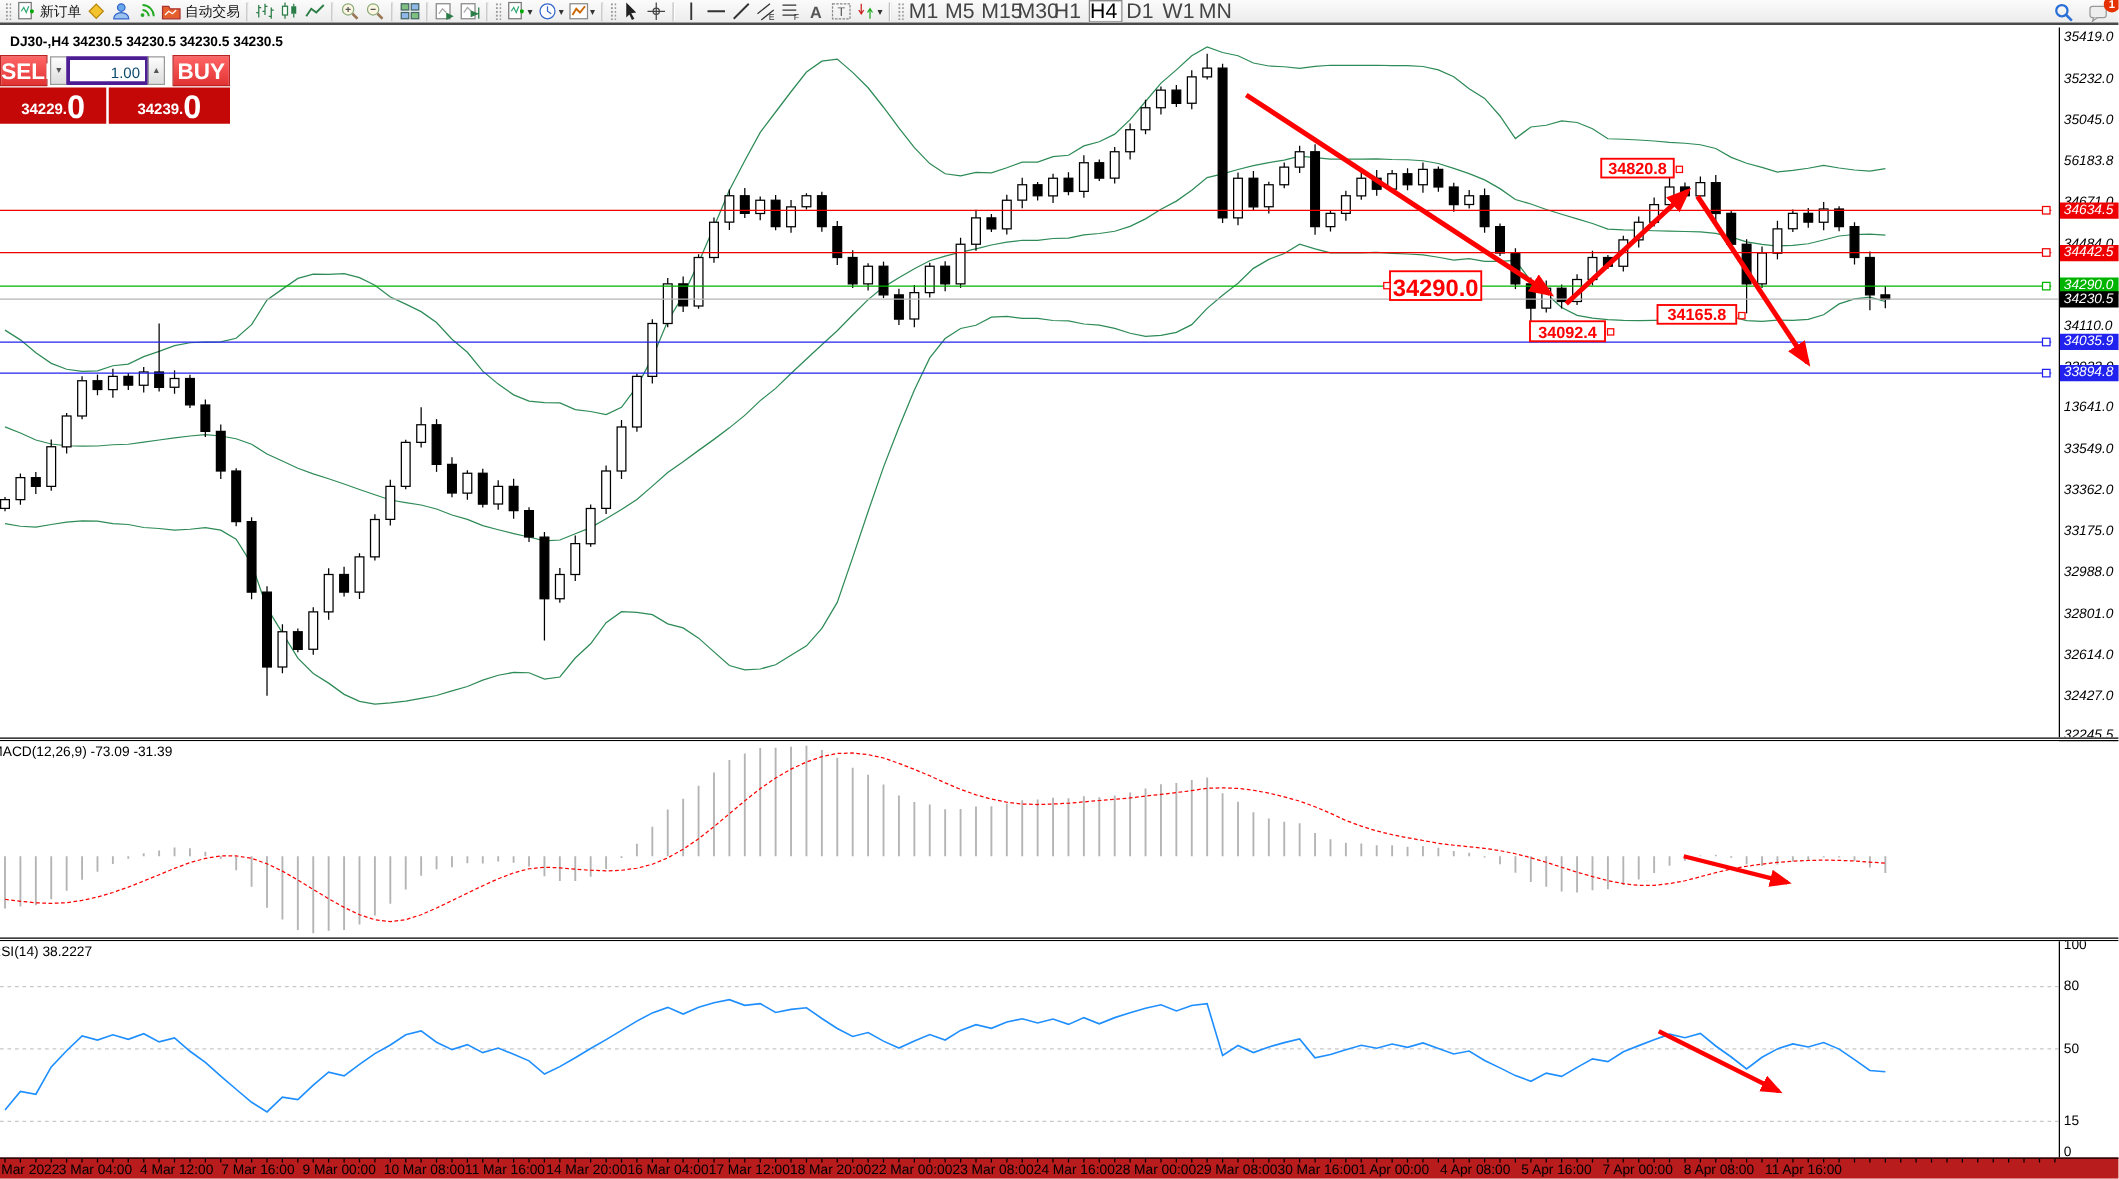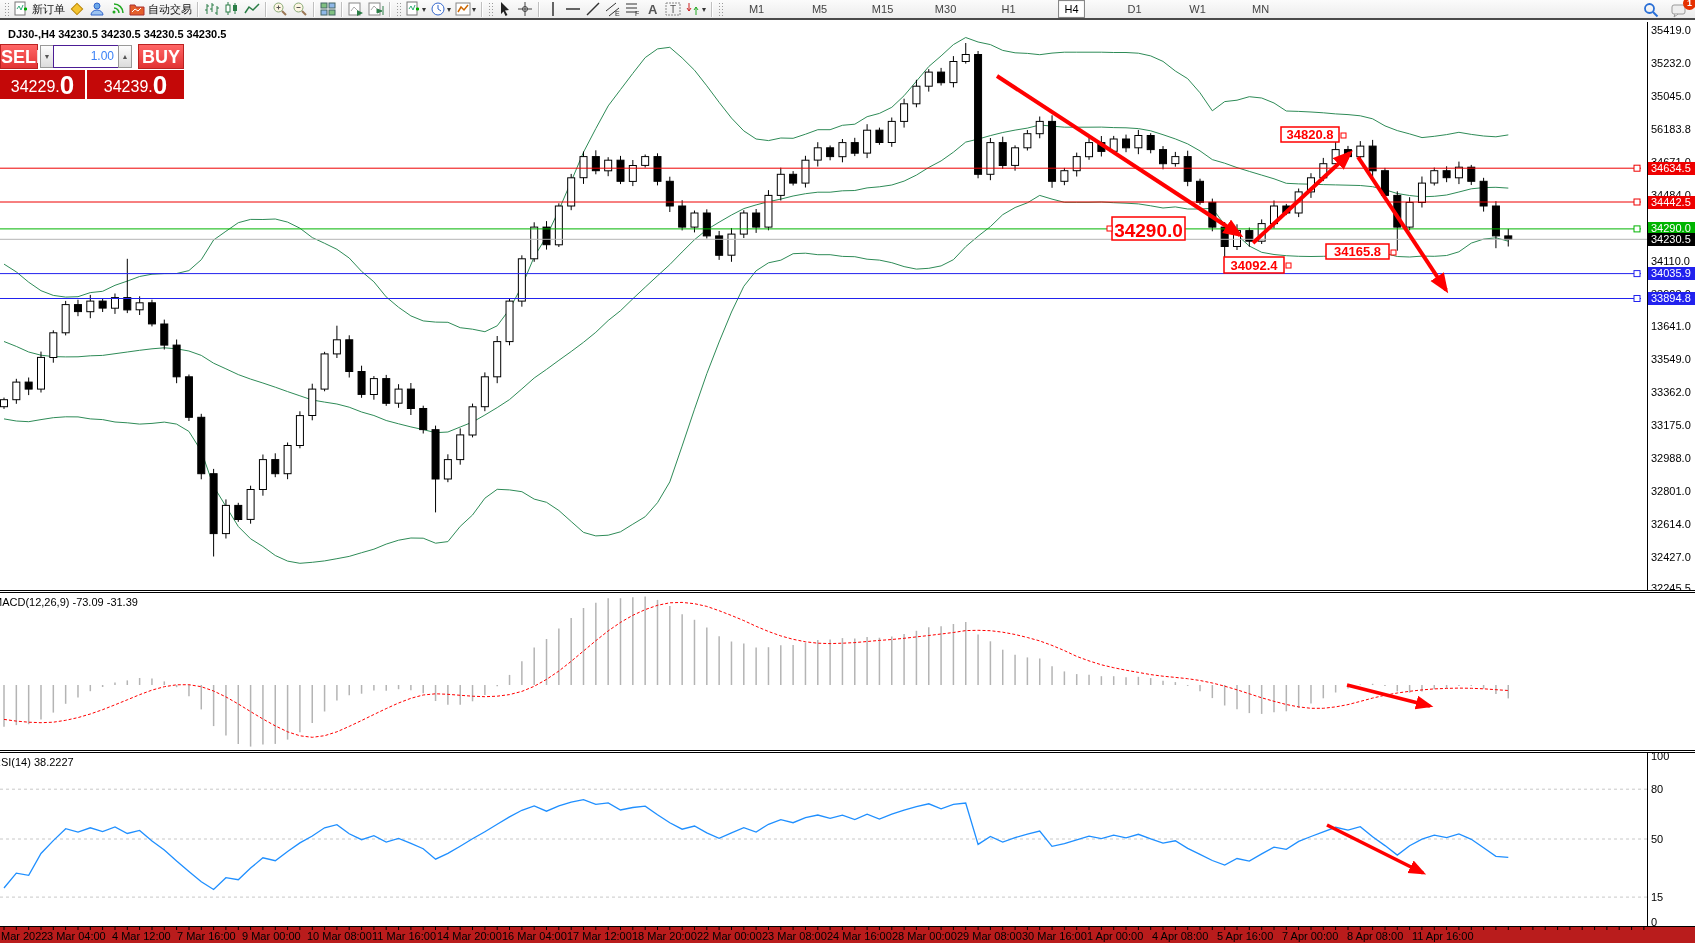--- a/index.html
+++ b/index.html
@@ -5,40 +5,40 @@
   html,body{margin:0;padding:0;background:#fff;font-family:"Liberation Sans",sans-serif;}
   #app{position:relative;width:1695px;height:943px;overflow:hidden;background:#fff;}
   
   #toolbar{position:absolute;left:0;top:0;width:1695px;height:20px;background:linear-gradient(#fbfbfb,#ececec);border-bottom:2px solid #4a4a4a;display:flex;align-items:center;padding-left:2px;box-sizing:border-box;}
   .tb-grip{width:5px;height:14px;margin:0 2px;background-image:radial-gradient(#9a9a9a 35%,transparent 40%);background-size:3px 3px;}
   .tb-sep{width:1px;height:15px;background:#c0c0c0;border-right:1px solid #fff;margin:0 3px;}
   .tb-btn{display:flex;align-items:center;height:18px;padding:0 2px;border-radius:2px;cursor:default;}
   .tb-btn svg{display:block;}
   .tb-label{font-size:11px;color:#111;margin-left:3px;white-space:nowrap;}
   .tb-caret{font-size:8px;color:#333;margin-left:1px;}
-  .tf-btn{font-size:11px;color:#444;width:25px;height:16px;line-height:16px;text-align:center;margin:0 18px;border:1px solid transparent;}
+  .tf-btn{font-size:17px;color:#444;width:25px;height:16px;line-height:16px;margin:0 1px;border:1px solid transparent;}
   .tf-btn.active{background:#fff;border:1px solid #888;box-shadow:inset 0 0 1px #aaa;color:#000;}
   #tb-right{position:absolute;right:6px;top:1px;display:flex;align-items:center;gap:8px;}
   .badge{position:absolute;right:-7px;top:-4px;width:13px;height:13px;border-radius:50%;background:#e53000;color:#fff;font-size:9px;font-weight:bold;text-align:center;line-height:13px;}
   
   .panel{position:absolute;left:0;overflow:hidden;background:#fff;}
   .yaxis{position:absolute;left:1647px;width:48px;border-left:1px solid #000;background:#fff;overflow:hidden;}
   .ytick{position:absolute;left:3px;font-size:11px;color:#000;white-space:nowrap;}
   .plabel{position:absolute;left:0;width:48px;height:13px;font-size:11px;color:#fff;padding-left:3px;box-sizing:border-box;line-height:13px;white-space:nowrap;}
   .panel-sep{position:absolute;left:0;width:1695px;height:3px;border-top:1px solid #000;border-bottom:1px solid #000;background:#fff;box-sizing:border-box;}
   .ind-label{position:absolute;left:-7px;top:3px;font-size:11px;color:#000;white-space:nowrap;}
   #symbol-title{position:absolute;left:8px;top:6px;font-size:11px;color:#000;font-weight:bold;}
   
   #trade{position:absolute;left:0;top:22px;width:184px;}
   .tp-row1{position:absolute;top:0;left:0;height:26px;width:184px;}
   .tp-btn{position:absolute;top:0;height:25px;background:linear-gradient(#f66,#e23333);color:#fff;font-weight:bold;font-size:18px;text-align:center;line-height:25px;border:1px solid #b22;box-sizing:border-box;}
-  .tp-spin{position:absolute;top:1px;height:23px;background:#fff;border:1px solid #4c1d95;box-sizing:border-box;font-size:12px;color:#3b82f6;}
+  .tp-spin{position:absolute;top:1px;height:23px;background:#fff;border:3px solid #4c1d95;box-sizing:border-box;font-size:12px;color:#0c4a6e;}
   .tp-sbtn{position:absolute;top:1px;width:14px;height:23px;background:linear-gradient(#fdfdfd,#dcdcdc);border:1px solid #999;box-sizing:border-box;font-size:7px;color:#555;text-align:center;line-height:21px;}
   .tp-price{position:absolute;top:26px;height:29px;background:#c40808;color:#fff;display:flex;align-items:flex-end;justify-content:center;padding-bottom:1px;box-sizing:border-box;}
-  .tp-price .pm{font-size:16px;font-weight:normal;line-height:22px;}
+  .tp-price .pm{font-size:12px;font-weight:bold;line-height:22px;}
   .tp-price .pp{font-size:26px;font-weight:bold;line-height:26px;}
   .time-axis{position:absolute;left:0;top:926px;width:1695px;height:17px;border-top:1px solid #000;background:#b91c1c;}
   .tlabel{position:absolute;top:3px;font-size:11px;color:#000;white-space:nowrap;}
 </style>
 </head>
 <body>
 <div id="app">
 
   <div id="toolbar">
       <div class="tb-grip"></div>
@@ -596,21 +596,21 @@
       <div class="tp-price" style="left:0;width:85px;">
         <span class="pm">34229.</span>
           <span class="pp">0</span>
       </div>
       <div class="tp-price" style="left:87px;width:97px;">
         <span class="pm">34239.</span>
           <span class="pp">0</span>
       </div>
     </div>
   </div>
-  <div class="yaxis" id="main-yaxis" style="top:22px;height:568px;">
+  <div class="yaxis" id="main-yaxis" style="top:22px;height:568px;font-style:italic;">
       <div class="ytick" style="top:2px">35419.0</div>
       <div class="ytick" style="top:35px">35232.0</div>
       <div class="ytick" style="top:68px">35045.0</div>
       <div class="ytick" style="top:101px">56183.8</div>
       <div class="ytick" style="top:134px">34671.0</div>
       <div class="ytick" style="top:167px">34484.0</div>
       <div class="ytick" style="top:200px">34297.0</div>
       <div class="ytick" style="top:233px">34110.0</div>
       <div class="ytick" style="top:266px">33923.0</div>
       <div class="ytick" style="top:298px">13641.0</div>

